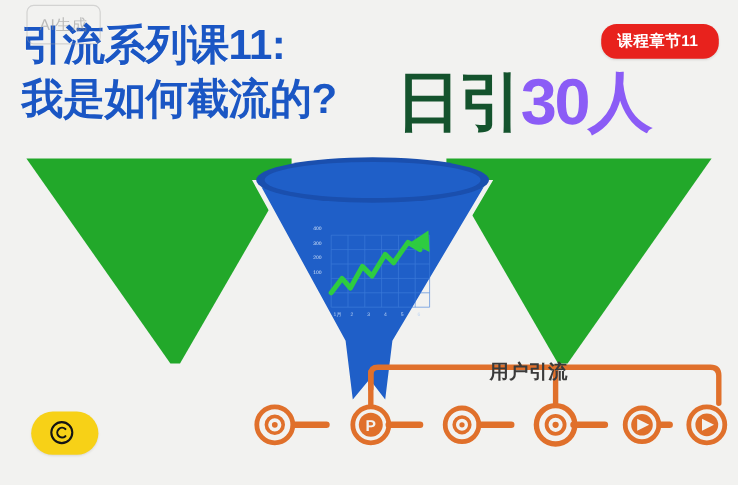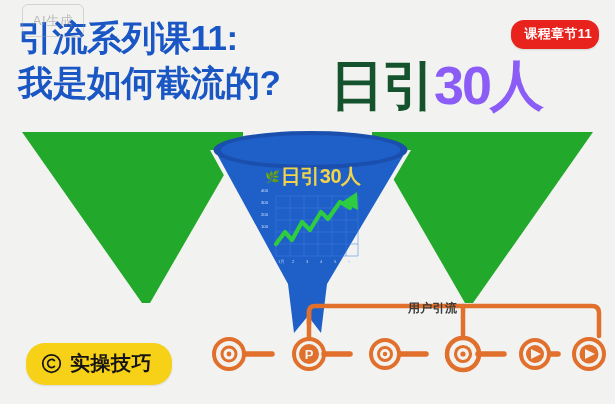--- a/index.html
+++ b/index.html
@@ -80,21 +80,21 @@
 
   
   .chapter-badge {
     position: absolute;
     right: 16px;
     top: 20px;
     background: #e8221d;
     color: #ffffff;
     font-size: 13px;
     font-weight: bold;
-    padding: 5px 7px 6px 13px;
+    padding: 5px 17px 6px 13px;
     border-radius: 13px;
     letter-spacing: 0.3px;
     white-space: nowrap;
     z-index: 35;
     box-shadow: 0 1px 2px rgba(0,0,0,0.12);
   }
 
   
   .wing {
     position: absolute;
@@ -147,21 +147,21 @@
     left: 210px;
     top: 296px;
     width: 400px;
     height: 90px;
     z-index: 20;
   }
   .flow-label {
     position: absolute;
     left: 408px;
     top: 300px;
-    font-size: 12px;
+    font-size: 16px;
     font-weight: bold;
     color: #3a3a3a;
     letter-spacing: 0.3px;
     white-space: nowrap;
     z-index: 25;
   }
 
   
   .skill-badge {
     position: absolute;
@@ -207,23 +207,20 @@
 
     <path d="M2 22 L203 22 L123 158 L116 213 L100 196 L84 213 L77 158 Z" fill="#f2f2f0"></path>
 
     <path d="M10 28 L195 28 L119 156 L113 205 L100 188 L86 205 L80 156 Z" fill="#1f5fc8"></path>
 
     <ellipse cx="102.5" cy="22" rx="97" ry="19" fill="#1a4fae"></ellipse>
 
     <ellipse cx="102.5" cy="22" rx="90" ry="15" fill="#1f5fc8"></ellipse>
   </svg>
 
-  <div class="funnel-label">
-    <span class="leaf">🌿</span><span>日引30人</span>
-  </div>
 
   <svg class="minichart" width="105" height="80" viewBox="0 0 105 80">
 
     <g stroke="#3f7ddb" stroke-width="0.6" opacity="0.85">
       <line x1="18" y1="8" x2="100" y2="8"></line>
       <line x1="18" y1="20" x2="100" y2="20"></line>
       <line x1="18" y1="32" x2="100" y2="32"></line>
       <line x1="18" y1="44" x2="100" y2="44"></line>
       <line x1="18" y1="56" x2="100" y2="56"></line>
       <line x1="18" y1="68" x2="100" y2="68"></line>
@@ -325,16 +322,15 @@
       <circle cx="379" cy="58" r="9.5" fill="#e0702b"></circle>
       <polygon points="375,53 385,58 375,63" fill="#f2f2f0"></polygon>
     </g>
   </svg>
 
   <div class="skill-badge">
     <svg class="c-icon" viewBox="0 0 24 24">
       <circle cx="12" cy="12" r="10" fill="none" stroke="#141414" stroke-width="2"></circle>
       <path d="M15.4 8.6a4.6 4.6 0 1 0 0 6.8" fill="none" stroke="#141414" stroke-width="2" stroke-linecap="round"></path>
     </svg>
-    <span class="skill-text">实操技巧</span>
   </div>
 
 </div>
 
 </body></html>

